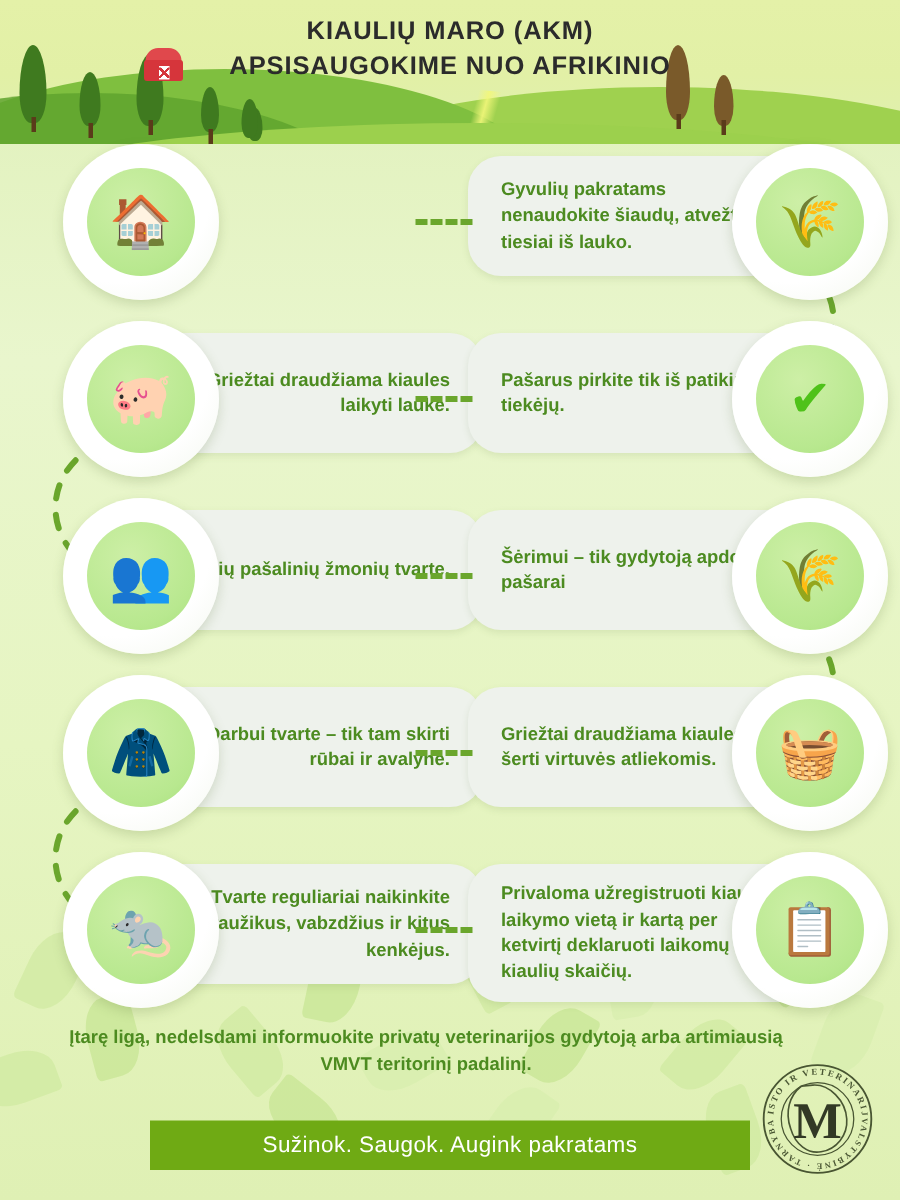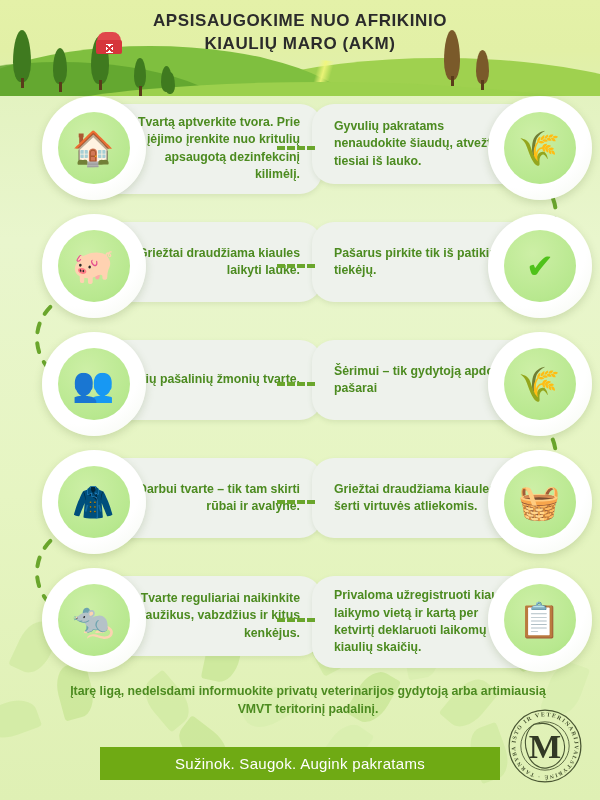--- a/index.html
+++ b/index.html
@@ -79,21 +79,21 @@
 
   
   .dash-mid{position:absolute;top:56px;left:277px;width:38px;height:0;
         border-top:4px dashed #6aa62c;z-index:2;}
 
   
   .curve{position:absolute;z-index:2;pointer-events:none;}
   .curve svg{display:block;}
 
   
-  .note{position:absolute;left:68px;top:683px;width:480px;text-align:center;z-index:6;
+  .note{position:absolute;left:44px;top:683px;width:480px;text-align:center;z-index:6;
         font-size:12.3px;line-height:1.46;font-weight:bold;color:#4c8b20;}
   .band{position:absolute;left:100px;top:747px;width:400px;height:33px;z-index:6;
         background:#6faa14;display:flex;align-items:center;justify-content:center;}
   .band .bandtxt{color:#fff;font-size:15px;letter-spacing:.3px;}
   .seal{position:absolute;right:16px;top:707px;width:78px;height:78px;z-index:7;opacity:.85;}
 </style>
 </head>
 <body>
 
 <div class="poster">
@@ -138,22 +138,22 @@
     <div class="tree brown" style="left:482px;top:50px;">
       <div class="crown" style="height:34px;width:13px;left:-6.5px;"></div>
         <div class="trunk" style="top:30px;"></div>
       </div>
     <div class="tree" style="left:166px;top:66px;">
       <div class="crown" style="height:26px;width:11px;left:-5.5px;background:#3f7a1f;"></div>
       </div>
   </div>
 
   <div class="title">
+    <div>KIAULIŲ MARO (AKM)</div>
     <div>APSISAUGOKIME NUO AFRIKINIO</div>
-    <div>KIAULIŲ MARO (AKM)</div>
   </div>
 
   <div class="leafbg">
     <div class="leaf" style="left:18px;top:20px;"></div>
     <div class="leaf b" style="left:58px;top:64px;transform:rotate(-15deg);"></div>
     <div class="leaf c" style="left:110px;top:12px;transform:rotate(48deg);"></div>
     <div class="leaf" style="left:150px;top:74px;transform:rotate(-40deg);"></div>
     <div class="leaf b" style="left:206px;top:28px;transform:rotate(12deg);"></div>
     <div class="leaf c" style="left:252px;top:80px;transform:rotate(60deg);"></div>
     <div class="leaf" style="left:310px;top:18px;transform:rotate(-28deg);"></div>
@@ -189,23 +189,20 @@
     </svg>
   </div>
 
   <div class="rows">
 
     <div class="row">
       <div class="side left">
         <div class="disc">
           <div class="inner">🏠</div>
         </div>
-        <div class="card">
-          <div class="txt">Tvartą aptverkite tvora. Prie įėjimo įrenkite nuo kritulių apsaugotą dezinfekcinį kilimėlį.</div>
-        </div>
       </div>
       <div class="dash-mid"></div>
       <div class="side right">
         <div class="disc">
           <div class="inner">🌾</div>
         </div>
         <div class="card">
           <div class="txt">Gyvulių pakratams nenaudokite šiaudų, atvežtų tiesiai iš lauko.</div>
         </div>
       </div>

